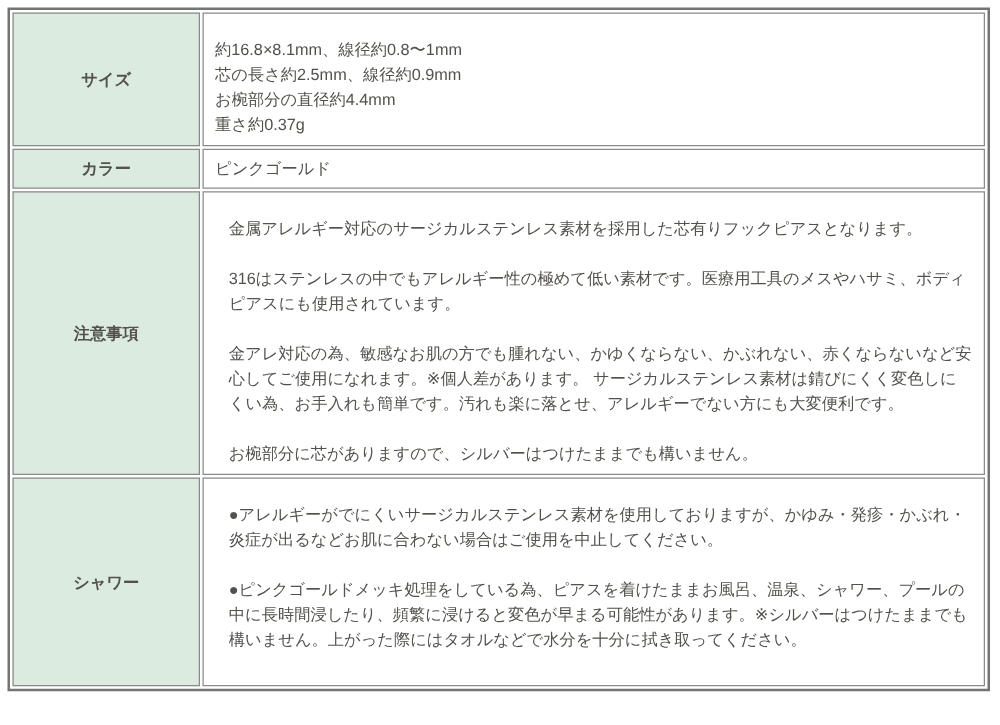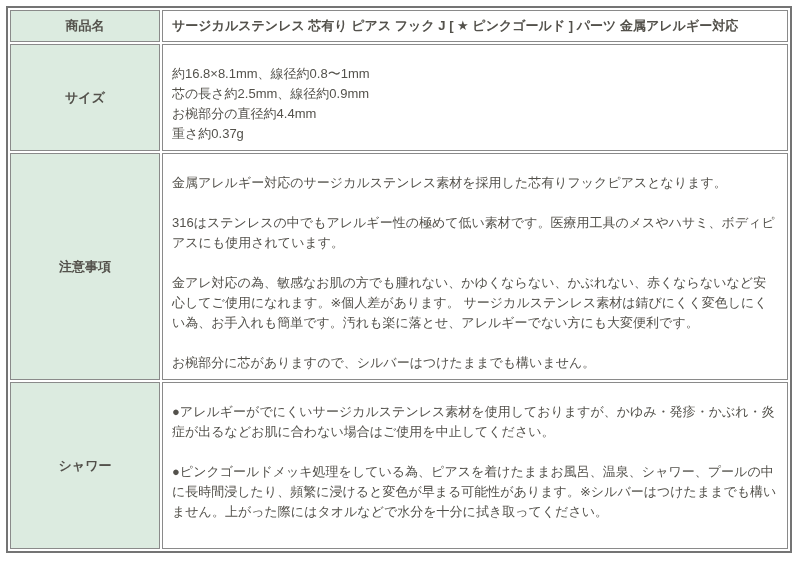--- a/index.html
+++ b/index.html
@@ -25,53 +25,53 @@
     background: #dcebe0;
     font-weight: bold; text-align: center; vertical-align: middle;
     padding: 4px 6px;
   }
   td {
     background: #ffffff; vertical-align: middle;
     padding: 5px 9px;
   }
   td.tall { vertical-align: top; padding-top: 19px; padding-bottom: 6px; }
   .bold { font-weight: bold; }
-  .para { margin: 0 0 20px 0; }
+  .para { margin: 0 0 20px 11px; }
   .para:last-child { margin-bottom: 0; }
   td.pad-bottom .para:last-child { margin-bottom: 20px; }
   .line { margin: 0; }
 </style>
 </head>
 <body>
 
 <table class="spec">
   <colgroup>
     <col class="c-label">
     <col class="c-value">
   </colgroup>
 
   <tbody>
-      <tr>
-    <th>商品名</th>
-    <td>
-      <div class="line bold">サージカルステンレス 芯有り ピアス フック J [ ★ ピンクゴールド ] パーツ 金属アレルギー対応</div>
-    </td>
-  </tr>
 
   <tr>
     <th>サイズ</th>
     <td class="tall">
       <div class="line">約16.8×8.1mm、線径約0.8〜1mm</div>
       <div class="line">芯の長さ約2.5mm、線径約0.9mm</div>
       <div class="line">お椀部分の直径約4.4mm</div>
       <div class="line">重さ約0.37g</div>
     </td>
   </tr>
 
 
+  <tr>
+    <th>カラー</th>
+    <td>
+      <div class="line">ピンクゴールド</div>
+    </td>
+  </tr>
 
   <tr>
     <th>注意事項</th>
     <td class="tall">
       <div class="para">金属アレルギー対応のサージカルステンレス素材を採用した芯有りフックピアスとなります。</div>
       <div class="para">316はステンレスの中でもアレルギー性の極めて低い素材です。医療用工具のメスやハサミ、ボディピアスにも使用されています。</div>
       <div class="para">金アレ対応の為、敏感なお肌の方でも腫れない、かゆくならない、かぶれない、赤くならないなど安心してご使用になれます。※個人差があります。 サージカルステンレス素材は錆びにくく変色しにくい為、お手入れも簡単です。汚れも楽に落とせ、アレルギーでない方にも大変便利です。</div>
       <div class="para">お椀部分に芯がありますので、シルバーはつけたままでも構いません。</div>
     </td>
   </tr>

